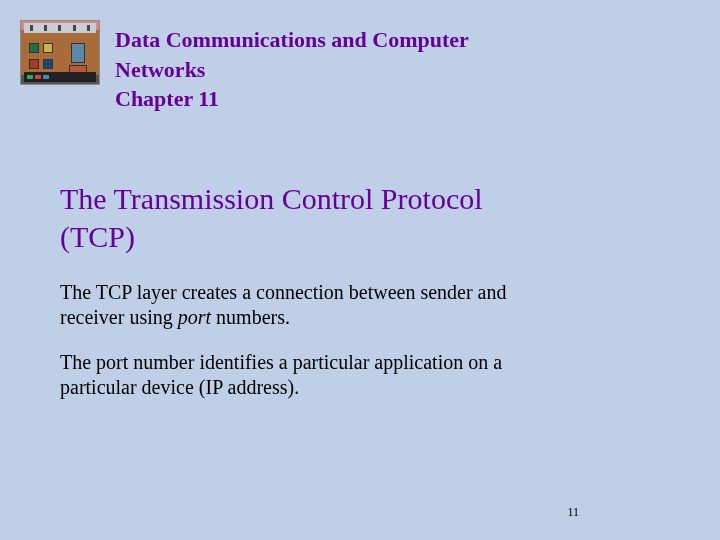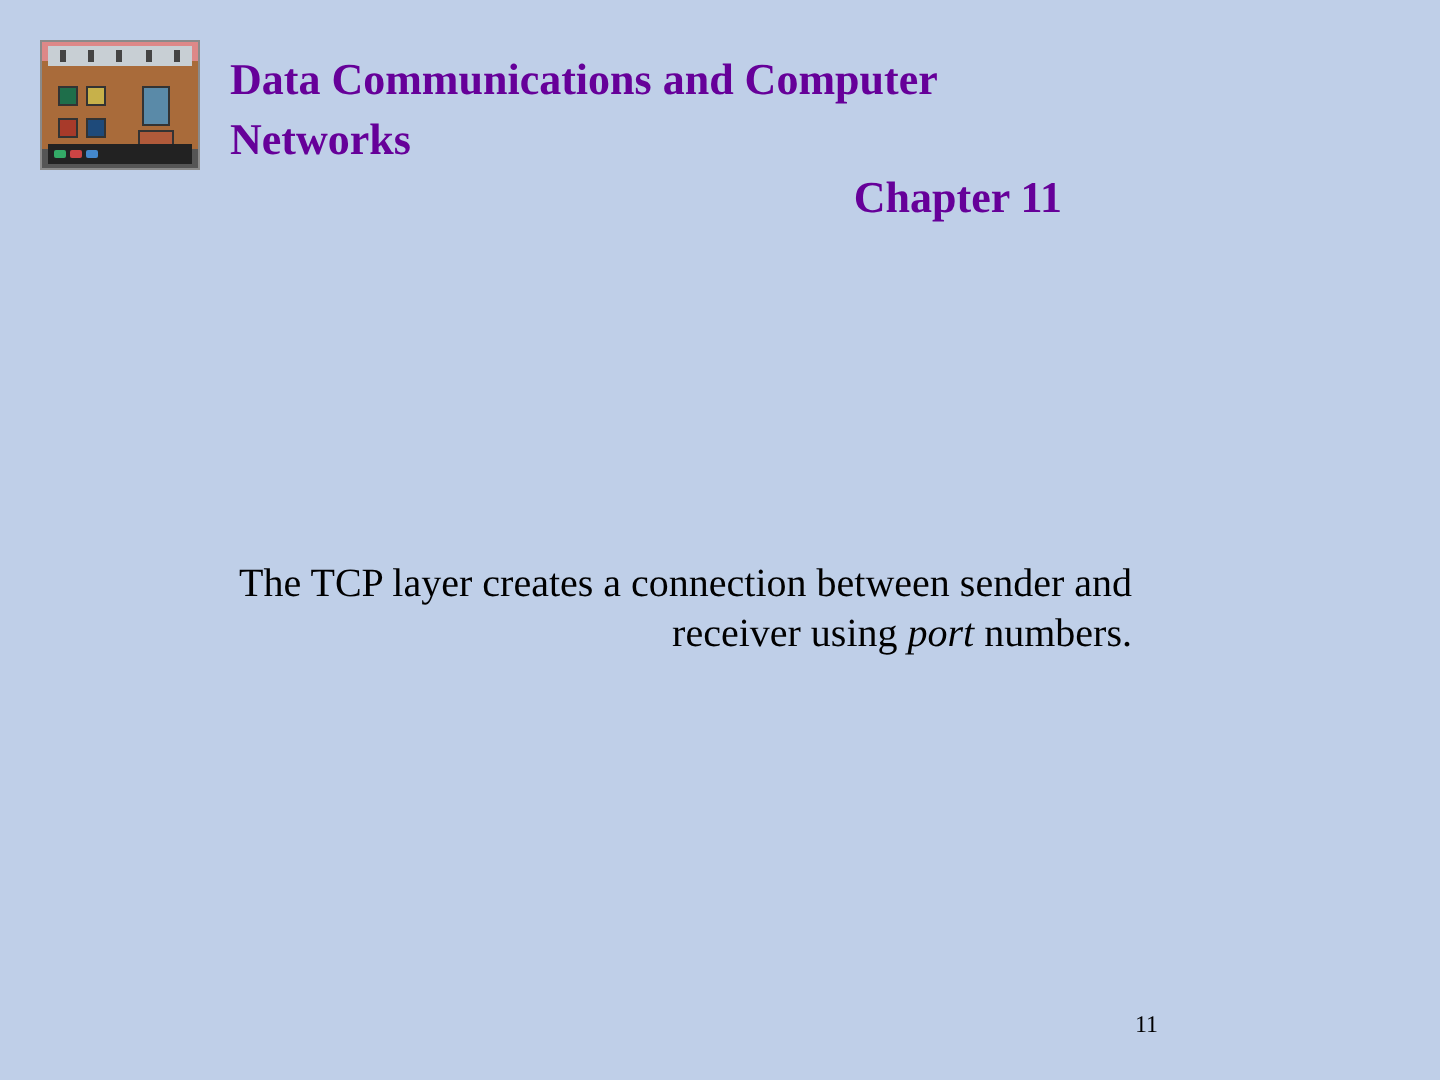--- a/index.html
+++ b/index.html
@@ -81,21 +81,20 @@
     font-weight: bold;
     color: #660099;
     font-size: 22px;
     line-height: 1.35;
   }
   .header-text .line1 {
     display: block;
   }
   .header-text .line2 {
     display: block;
-    text-align: right;
   }
   .heading {
     position: absolute;
     top: 180px;
     left: 60px;
     right: 80px;
     color: #660099;
     font-size: 30px;
     line-height: 1.25;
     font-weight: normal;
@@ -103,21 +102,20 @@
   .body {
     position: absolute;
     top: 280px;
     left: 60px;
     right: 55px;
     font-size: 20px;
     line-height: 1.25;
   }
   .body p {
     margin: 0 0 20px 0;
-    text-align: right;
   }
   .body em {
     font-style: italic;
   }
   .page-number {
     position: absolute;
     bottom: 20px;
     right: 42px;
     font-size: 12px;
   }
@@ -147,22 +145,24 @@
           <span></span>
           <span></span>
         </div>
     </div>
     <div class="header-text">
       <span class="line1">Data Communications and Computer Networks</span>
       <span class="line2">Chapter 11</span>
     </div>
   </div>
 
+  <div class="heading">The Transmission Control Protocol (TCP)</div>
 
   <div class="body">
     <p>
       <span>The TCP layer creates a connection between sender and receiver using </span><em>port</em><span> numbers.</span>
     </p>
+    <p>The port number identifies a particular application on a particular device (IP address).</p>
   </div>
 
   <div class="page-number">11</div>
 
 </div>
 
 </body></html>

